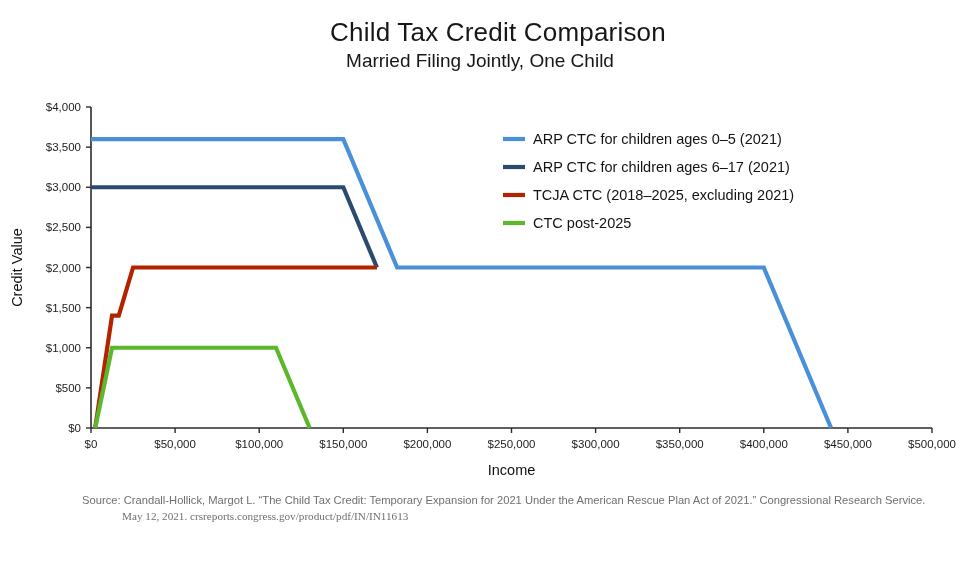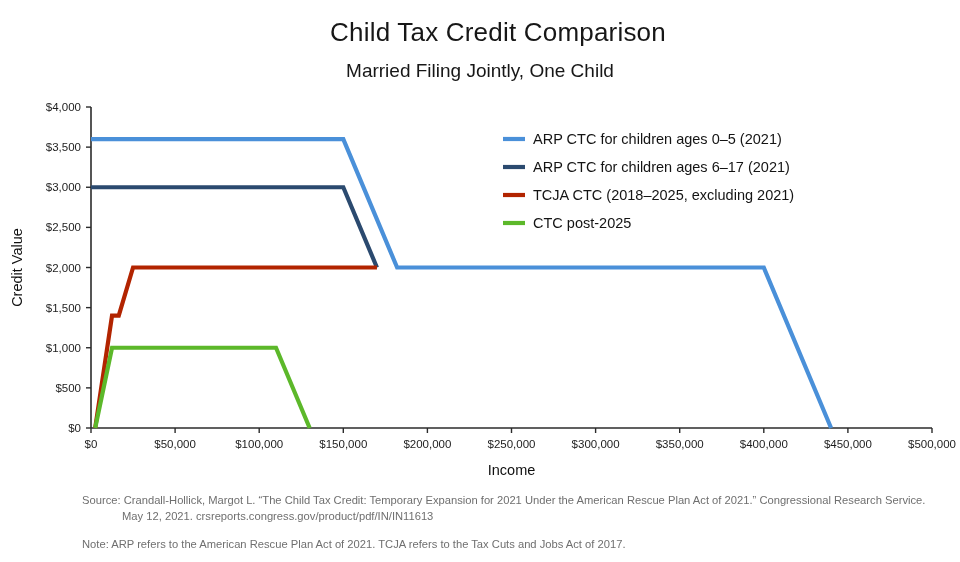--- a/index.html
+++ b/index.html
@@ -33,21 +33,21 @@
     font-weight: 400;
     color: #171717;
     letter-spacing: 0.2px;
     line-height: 1.15;
     padding-left: 36px;
   }
   .chart-subtitle {
     font-size: 19px;
     font-weight: 400;
     color: #171717;
-    margin-top: 12px;
+    margin-top: 2px;
     line-height: 1.15;
   }
   svg#plot {
     position: absolute;
     left: 0;
     top: 0;
     width: 960px;
     height: 562px;
   }
   .tick-label {
@@ -70,21 +70,21 @@
     left: 82px;
     top: 492px;
     width: 868px;
   }
   .fn-line {
     font-size: 11.2px;
     color: #6f6f6f;
     line-height: 1.45;
     white-space: nowrap;
   }
-  .fn-indent { padding-left: 40px; }
+  .fn-indent { padding-left: 40px; font-family: Liberation Serif, serif; }
   .fn-italic { }
   .fn-gap { height: 12px; }
 </style>
 </head>
 <body>
 
 <div id="chart-root">
 
   <div class="title-block">
     <div class="chart-title">Child Tax Credit Comparison</div>
@@ -155,16 +155,15 @@
     <g id="axis-titles-layer">
         <text x="511.5" y="475" text-anchor="middle" class="axis-title">Income</text>
         <text x="22" y="267.5" text-anchor="middle" class="axis-title" transform="rotate(-90 22 267.5)">Credit Value</text>
       </g>
   </svg>
 
   <div class="footnotes">
     <div class="fn-line"><span>Source: Crandall-Hollick, Margot L. “The Child Tax Credit: Temporary Expansion for 2021 Under the American Rescue Plan Act of 2021.” </span><span class="fn-italic">Congressional Research Service.</span></div>
     <div class="fn-line fn-indent">May 12, 2021. crsreports.congress.gov/product/pdf/IN/IN11613</div>
     <div class="fn-gap"></div>
-    <div class="fn-line">Note: ARP refers to the American Rescue Plan Act of 2021. TCJA refers to the Tax Cuts and Jobs Act of 2017.</div>
   </div>
 
 </div>
 
 </body></html>

